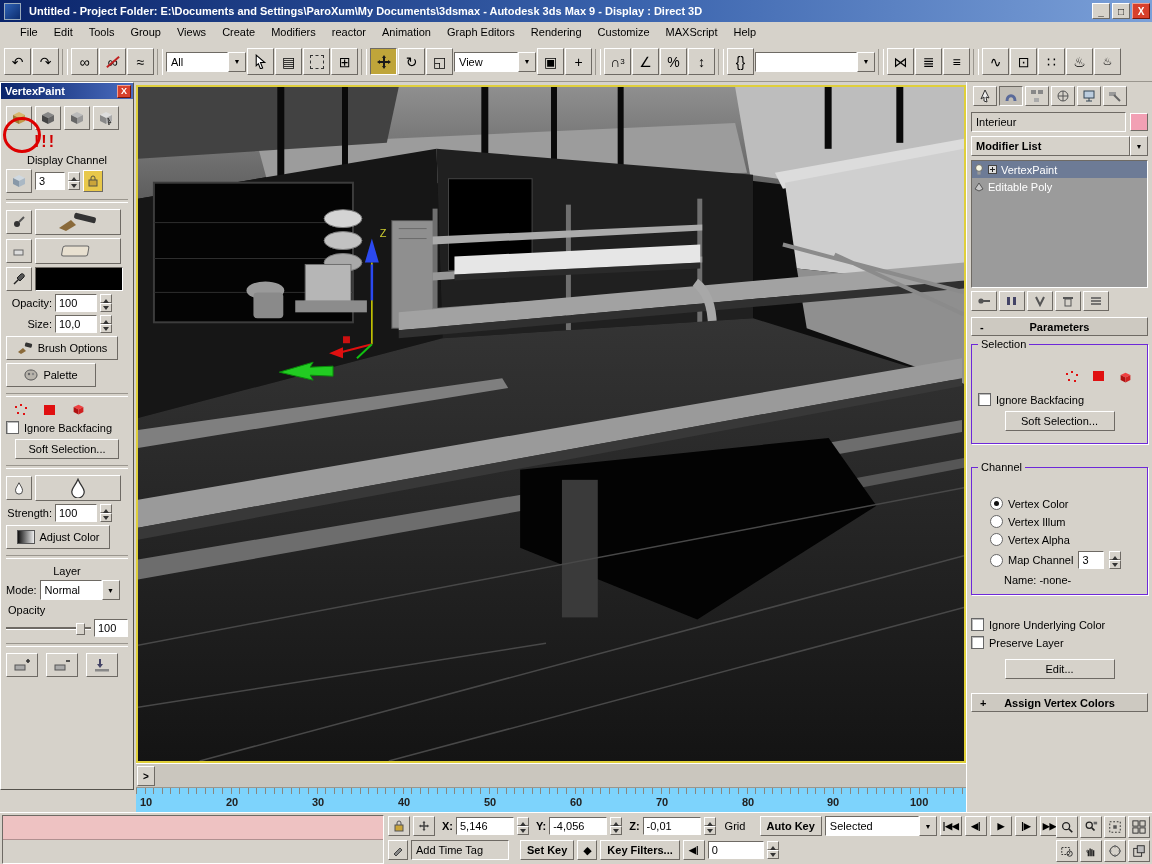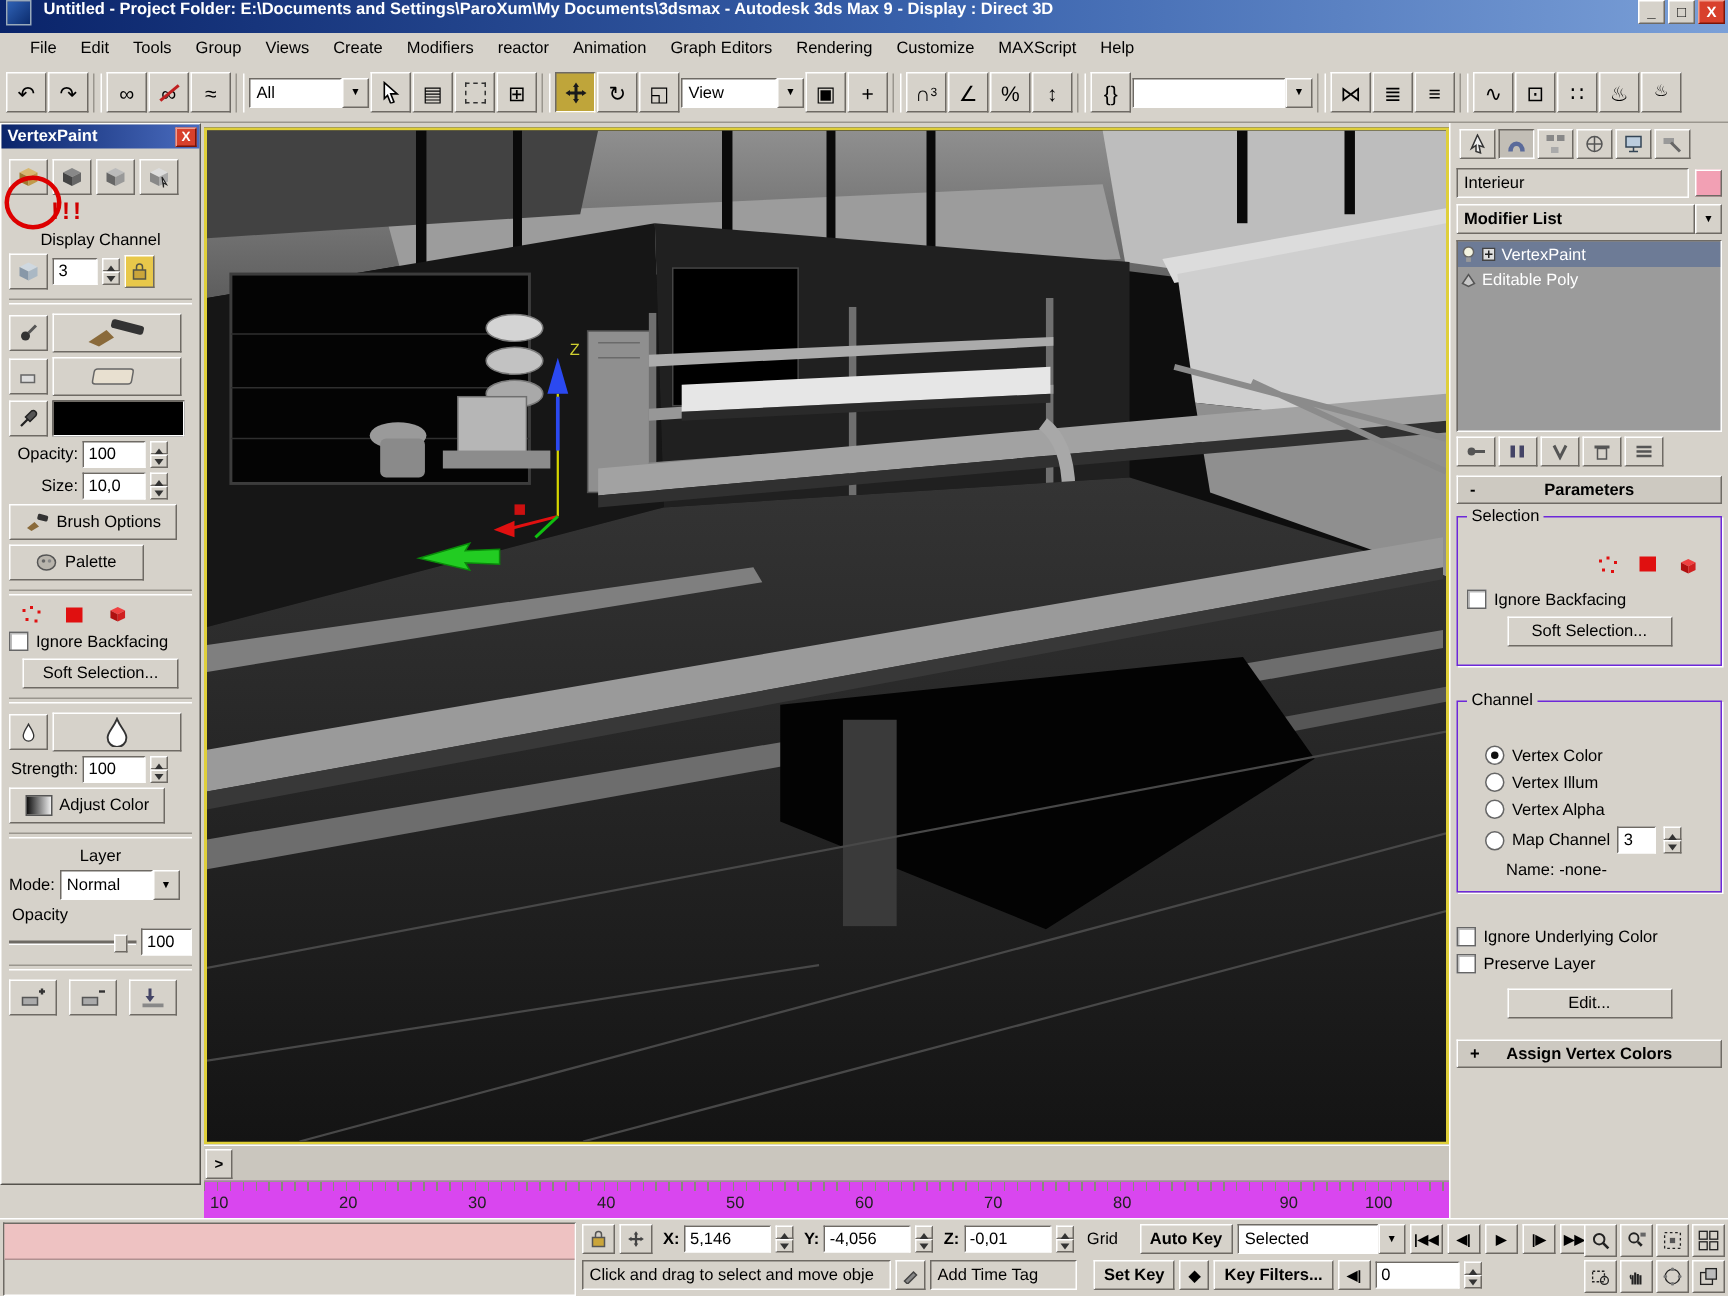--- a/index.html
+++ b/index.html
@@ -4,21 +4,21 @@
 <style>
   html,body{margin:0;padding:0;}
   body{width:1152px;height:864px;overflow:hidden;font-family:"Liberation Sans",sans-serif;font-size:11px;color:#000;background:#d6d2ca;}
   .screen{position:relative;width:1152px;height:864px;background:#d6d2ca;}
   .abs{position:absolute;}
   .sunken{border:1px solid;border-color:#6e6a64 #ffffff #ffffff #6e6a64;background:#d6d2ca;}
   .btn{display:inline-flex;align-items:center;justify-content:center;border:1px solid;border-color:#ffffff #6e6a64 #6e6a64 #ffffff;background:#d6d2ca;box-sizing:border-box;cursor:default;}
   .btn.pressed{border-color:#6e6a64 #ffffff #ffffff #6e6a64;background:#c2beb6;}
   .btn.active-tool{border-color:#6e6a64 #ffffff #ffffff #6e6a64;background:#bfa53a;}
   
-  .titlebar{left:0;top:0;width:1152px;height:22px;background:linear-gradient(90deg,#0a246a,#3a63ad 55%,#7ba0d8);display:flex;align-items:flex-start;color:#fff;}
+  .titlebar{left:0;top:0;width:1152px;height:22px;background:linear-gradient(90deg,#0a246a,#3a63ad 55%,#7ba0d8);display:flex;align-items:center;color:#fff;}
   .titlebar .ttext{flex:1;font-weight:bold;font-size:11px;white-space:nowrap;overflow:hidden;padding-left:4px;}
   .appicon{width:15px;height:15px;margin:0 4px;background:linear-gradient(135deg,#2f62b5,#0c2c6e);border:1px solid #9ab;}
   .winbtn{width:18px;height:16px;margin-right:2px;font-size:10px;font-weight:bold;color:#000;}
   .winbtn.close{background:#d8402c;color:#fff;border-color:#f0a090 #7a1408 #7a1408 #f0a090;}
   
   .menubar{left:12px;top:22px;width:1152px;height:20px;display:flex;align-items:center;border-bottom:1px solid #9a968e;background:#d6d2ca;}
   .menuitem{padding:2px 8px;}
   
   .toolbar{left:0;top:42px;width:1152px;height:40px;display:flex;align-items:center;gap:1px;padding-left:4px;box-sizing:border-box;border-bottom:1px solid #9a968e;background:#d6d2ca;}
   .tbtn{width:27px;height:27px;font-size:14px;}
@@ -28,21 +28,21 @@
   .combo .carrow{width:16px;display:flex;align-items:center;justify-content:center;font-size:7px;border:1px solid;border-color:#fff #6e6a64 #6e6a64 #fff;background:#d6d2ca;}
   .dashedbox{width:12px;height:12px;border:1px dashed #333;}
   .glyph{line-height:1;}
   .redslash{position:absolute;width:16px;height:2px;background:#c02020;transform:rotate(-40deg);}
   
   .leftstrip{left:0;top:82px;width:136px;height:730px;background:#d6d2ca;}
   .viewport{left:136px;top:85px;width:830px;height:678px;border:2px solid #dfcf3a;box-sizing:border-box;background:#101010;}
   .viewport svg{display:block;width:100%;height:100%;}
   .timeslider{left:136px;top:763px;width:830px;height:24px;background:#cac6be;border-top:1px solid #fff;display:flex;align-items:center;}
   .minicurve{width:18px;height:20px;margin-left:1px;font-size:10px;font-weight:bold;}
-  .ruler{left:136px;top:787px;width:830px;height:25px;background:#d946ef;border-top:1px solid #9a968e;position:absolute;}
+  .ruler{left:136px;top:787px;width:830px;height:25px;background:#7dd3fc;border-top:1px solid #9a968e;position:absolute;font-weight:bold;}
   .ruler .ticks{position:absolute;left:0;top:0;width:100%;height:6px;background:repeating-linear-gradient(90deg,#8a867e 0,#8a867e 1px,transparent 1px,transparent 8.6px);}
   .rlabel{position:absolute;top:8px;font-size:11px;color:#222;}
   
   .cmdpanel{left:966px;top:82px;width:186px;height:730px;background:#d6d2ca;border-left:1px solid #fff;box-sizing:border-box;padding:2px 4px;}
   .tabs{display:flex;gap:2px;padding:2px 0 4px 2px;}
   .tab{width:24px;height:20px;}
   .nrow{display:flex;align-items:center;gap:4px;margin:2px 0 4px 0;}
   .namefield{flex:1;height:18px;display:flex;align-items:center;padding:0 4px;background:#d6d2ca;}
   .colorswatch{width:16px;height:16px;border:1px solid;border-color:#fff #6e6a64 #6e6a64 #fff;}
   .modlist{display:flex;height:20px;margin-bottom:4px;}
@@ -334,21 +334,21 @@
   <div class="ruler">
     <span class="ticks"></span>
     <span class="rlabel" style="left:4px;">10</span>
     <span class="rlabel" style="left:90px;">20</span>
     <span class="rlabel" style="left:176px;">30</span>
     <span class="rlabel" style="left:262px;">40</span>
     <span class="rlabel" style="left:348px;">50</span>
     <span class="rlabel" style="left:434px;">60</span>
     <span class="rlabel" style="left:520px;">70</span>
     <span class="rlabel" style="left:606px;">80</span>
-    <span class="rlabel" style="left:691px;margin-left:26px;">90</span>
+    <span class="rlabel" style="left:691px;">90</span>
     <span class="rlabel" style="left:774px;">100</span>
   </div>
 
   <div class="abs cmdpanel">
     <div class="tabs">
       <span class="btn tab">
           <svg width="14" height="14" viewBox="0 0 14 14">
             <path d="M7,1 L11,9 L8,8 L9,13 L6,12 L6,8 L3,10 Z" fill="#eee" stroke="#333"></path>
           </svg>
         </span>
@@ -768,21 +768,20 @@
         <span class="cfield" style="width:84px;">Selected</span>
         <span class="carrow">▼</span>
       </span>
       <span class="btn timebtn">|◀◀</span>
       <span class="btn timebtn">◀|</span>
       <span class="btn timebtn">▶</span>
       <span class="btn timebtn">|▶</span>
       <span class="btn timebtn">▶▶|</span>
     </div>
     <div class="srow2">
-      <span class="promptbox">Click and drag to select and move obje</span>
       <span class="btn" style="width:20px;height:20px;">
           <svg width="12" height="12" viewBox="0 0 12 12">
             <path d="M2,10 L8,4 L10,6 L4,12 Z" fill="#888" stroke="#444"></path>
           </svg>
         </span>
       <span class="tagbox">Add Time Tag</span>
       <span class="btn keybtn" style="margin-left:8px;">Set Key</span>
       <span class="btn" style="width:20px;height:20px;">◆</span>
       <span class="btn keybtn">Key Filters...</span>
       <span class="btn timebtn">◀|</span>

